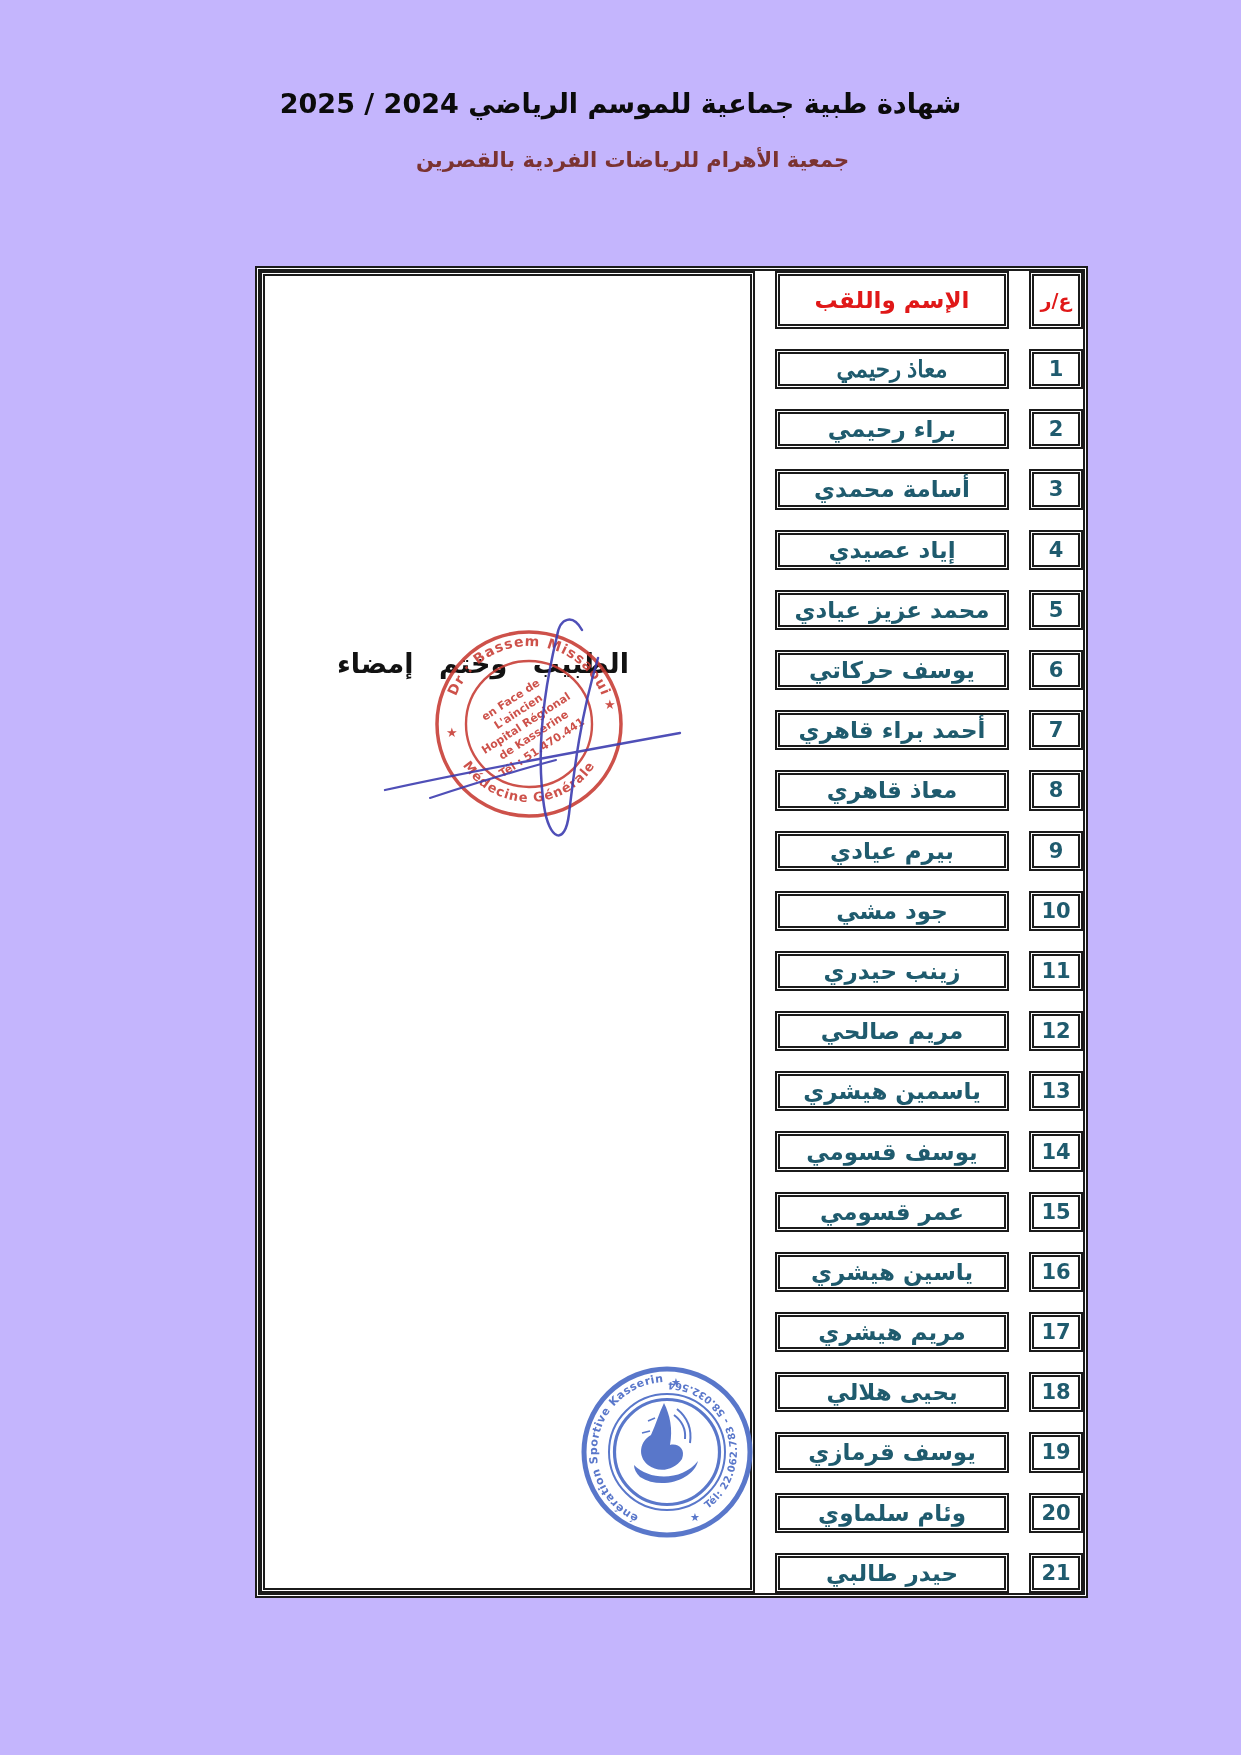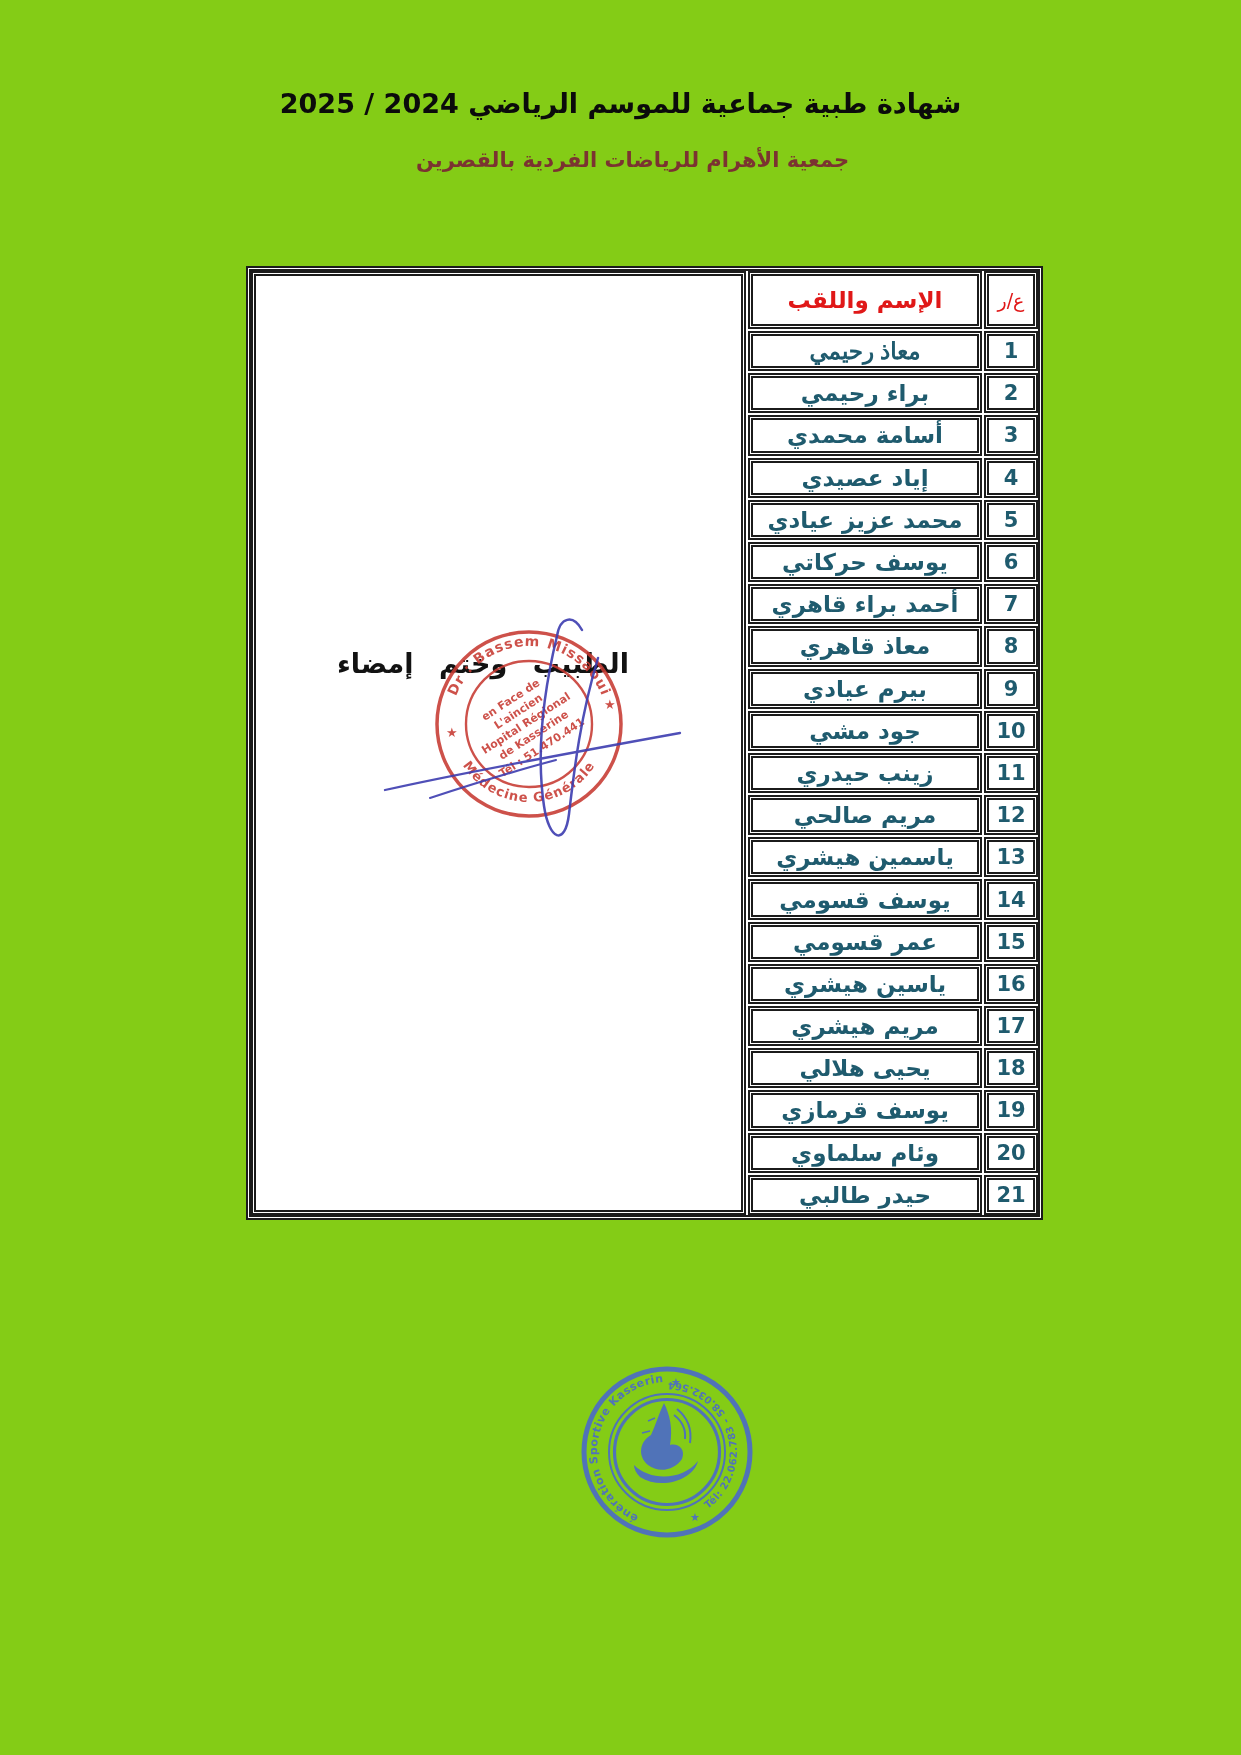--- a/index.html
+++ b/index.html
@@ -1,41 +1,41 @@
 <!DOCTYPE html>
 <html><head>
 <meta charset="utf-8">
 <style>
   html,body{margin:0;padding:0;background:#ffffff;}
   .page{
-    position:relative;width:1241px;height:1755px;background:#84cc16;
+    position:relative;width:1241px;height:1755px;background:#c4b5fd;
     font-family:"DejaVu Sans",sans-serif;overflow:hidden;
   }
   .doc-title{
     position:absolute;top:88px;left:0;width:100%;text-align:center;
     direction:rtl;font-size:27px;font-weight:bold;color:#0b0b0b;letter-spacing:.5px;
   }
   .doc-subtitle{
     position:absolute;top:148px;left:12px;width:100%;text-align:center;
     direction:rtl;font-size:21px;font-weight:bold;color:#7b3331;
   }
   .roster{
-    position:absolute;left:246px;top:266px;
+    position:absolute;left:255px;top:266px;
     display:grid;direction:ltr;
     grid-template-columns:495px 234px 54px;
     grid-template-rows:58px repeat(21,40.2px);
-    gap:2px;border:5px double #1b1b1b;background:#ffffff;
+    gap:20px;border:5px double #1b1b1b;background:#ffffff;
   }
   .cell{
     border:5px double #1b1b1b;background:#ffffff;
     display:flex;align-items:center;justify-content:center;
   }
   .big-cell{grid-column:1;grid-row:1 / span 22;}
   .hdr-name{grid-column:2;grid-row:1;color:#e01818;font-size:23px;font-weight:bold;direction:rtl;}
-  .hdr-num{grid-column:3;grid-row:1;color:#e01818;font-size:19px;font-weight:normal;direction:rtl;}
+  .hdr-num{grid-column:3;grid-row:1;color:#e01818;font-size:19px;font-weight:bold;direction:rtl;}
   .name-cell{color:#1f5b6e;font-size:23px;font-weight:bold;direction:rtl;}
   .num-cell{color:#1f5b6e;font-size:21px;font-weight:bold;}
   .sig-label{
     position:absolute;left:337px;top:648px;width:292px;z-index:1;
     display:flex;direction:ltr;justify-content:space-between;
     font-size:27px;font-weight:bold;color:#121212;white-space:nowrap;
   }
   .sig-label span{direction:rtl;unicode-bidi:isolate;}
   .stamp-red{position:absolute;left:430px;top:625px;z-index:2;opacity:.88;}
   .sig-ink{position:absolute;left:360px;top:600px;z-index:3;opacity:.9;}

